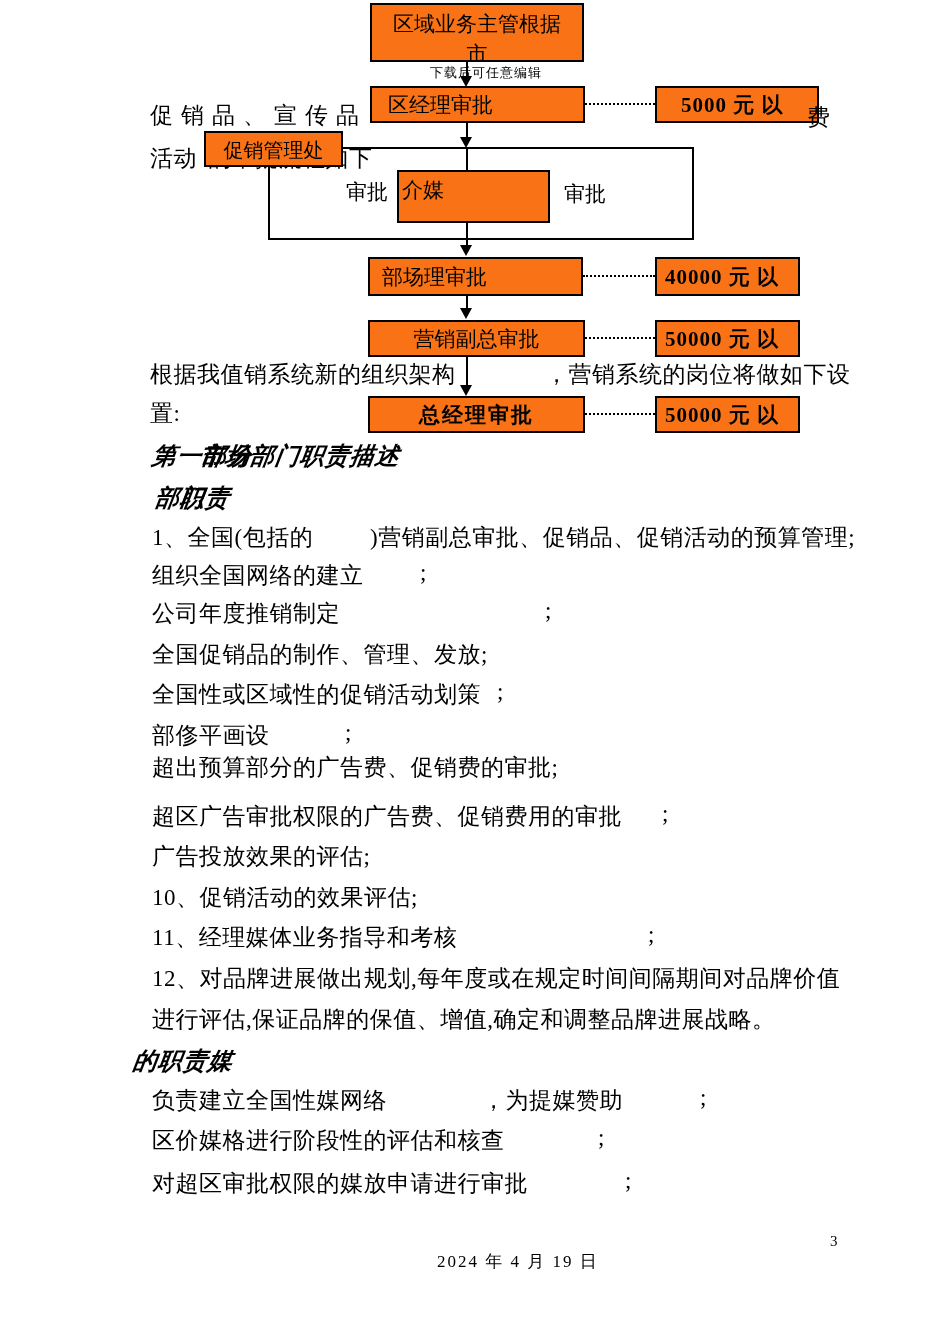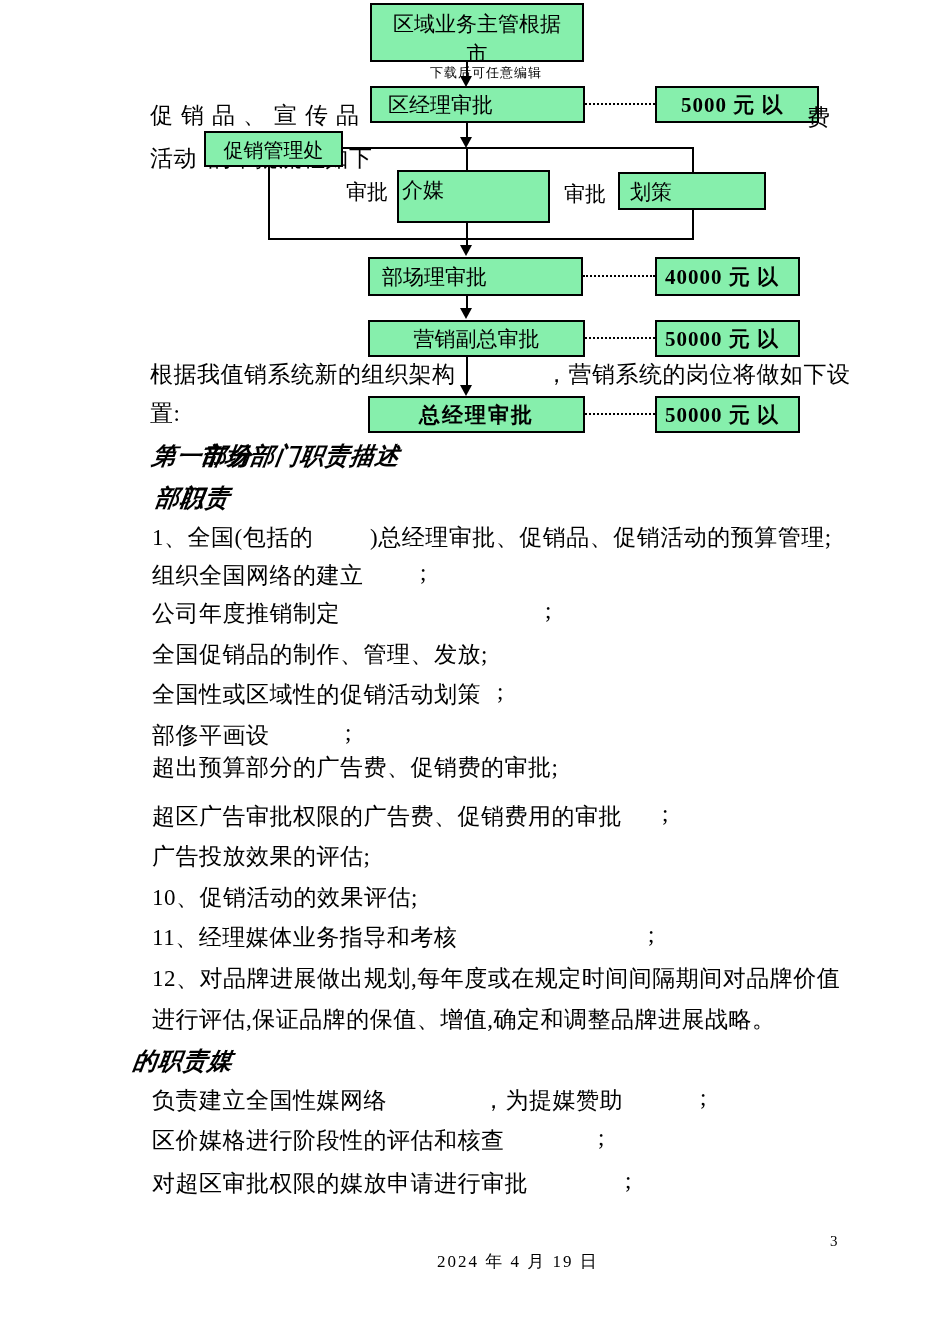--- a/index.html
+++ b/index.html
@@ -1,20 +1,20 @@
 <!DOCTYPE html>
 <html><head>
 <meta charset="utf-8">
 <style>
   html,body{margin:0;padding:0;background:#fff;}
   #page{position:relative;width:950px;height:1344px;background:#ffffff;overflow:hidden;
         font-family:"Liberation Serif","DejaVu Serif",serif;color:#000;}
   .abs{position:absolute;white-space:nowrap;}
   
-  .fbox{position:absolute;border:2px solid #000;background:#86efac;z-index:2;
+  .fbox{position:absolute;border:2px solid #000;background:#f97316;z-index:2;
         font-size:21px;line-height:33px;box-sizing:border-box;}
   
   .vline{position:absolute;width:2px;background:#000;z-index:1;}
   .hline{position:absolute;height:2px;background:#000;z-index:1;}
   .dotline{position:absolute;height:0;border-top:2px dotted #000;z-index:1;}
   .ahead{position:absolute;width:0;height:0;border-left:6px solid transparent;
          border-right:6px solid transparent;border-top:11px solid #000;z-index:3;}
   
   .bodytxt{position:absolute;font-size:23px;z-index:3;letter-spacing:0.5px;}
   .under{z-index:1;}
@@ -73,39 +73,38 @@
 
   <div class="fbox" style="left:370px;top:86px;width:215px;height:37px;line-height:35px;padding-left:16px;">区经理审批</div>
   <div class="fbox limit" style="left:655px;top:86px;width:164px;height:37px;line-height:35px;padding-left:24px;">5000 元 以</div>
 
   <div class="fbox" style="left:204px;top:131px;width:139px;height:36px;line-height:34px;text-align:center;font-size:20px;">促销管理处</div>
 
   <div class="flowtxt" style="left:346px;top:178px;">审批</div>
   <div class="fbox" style="left:397px;top:170px;width:153px;height:53px;line-height:36px;padding-left:3px;">介媒</div>
 
   <div class="flowtxt" style="left:564px;top:180px;">审批</div>
-  <div class="fbox" style="left:618px;top:172px;width:148px;height:38px;line-height:36px;padding-left:10px;">划策</div>
 
   <div class="fbox" style="left:368px;top:257px;width:215px;height:39px;line-height:37px;padding-left:12px;">部场理审批</div>
   <div class="fbox limit" style="left:655px;top:257px;width:145px;height:39px;line-height:37px;padding-left:8px;">40000 元 以</div>
 
   <div class="fbox" style="left:368px;top:320px;width:217px;height:37px;line-height:35px;text-align:center;">营销副总审批</div>
   <div class="fbox limit" style="left:655px;top:320px;width:145px;height:37px;line-height:35px;padding-left:8px;">50000 元 以</div>
 
   <div class="fbox bold" style="left:368px;top:396px;width:217px;height:37px;line-height:35px;text-align:center;letter-spacing:2px;">总经理审批</div>
   <div class="fbox limit" style="left:655px;top:396px;width:145px;height:37px;line-height:35px;padding-left:8px;">50000 元 以</div>
 
   <div class="head" style="left:152px;top:440px;">第一部分</div>
   <div class="head" style="left:200px;top:440px;">市场部门职责描述</div>
 
   <div class="head" style="left:155px;top:482px;">部职责</div>
   <div class="head" style="left:180px;top:482px;">门</div>
 
   <div class="bodytxt" style="left:152px;top:522px;">1、全国(包括的</div>
-  <div class="bodytxt" style="left:370px;top:522px;">)总经理审批、促销品、促销活动的预算管理;</div>
+  <div class="bodytxt" style="left:370px;top:522px;">)营销副总审批、促销品、促销活动的预算管理;</div>
 
   <div class="bodytxt" style="left:152px;top:560px;">组织全国网络的建立</div>
   <div class="bodytxt" style="left:420px;top:560px;">;</div>
 
   <div class="bodytxt" style="left:152px;top:598px;">公司年度推销制定</div>
   <div class="bodytxt" style="left:545px;top:598px;">;</div>
 
   <div class="bodytxt" style="left:152px;top:639px;">全国促销品的制作、管理、发放;</div>
 
   <div class="bodytxt" style="left:152px;top:679px;">全国性或区域性的促销活动划策</div>

